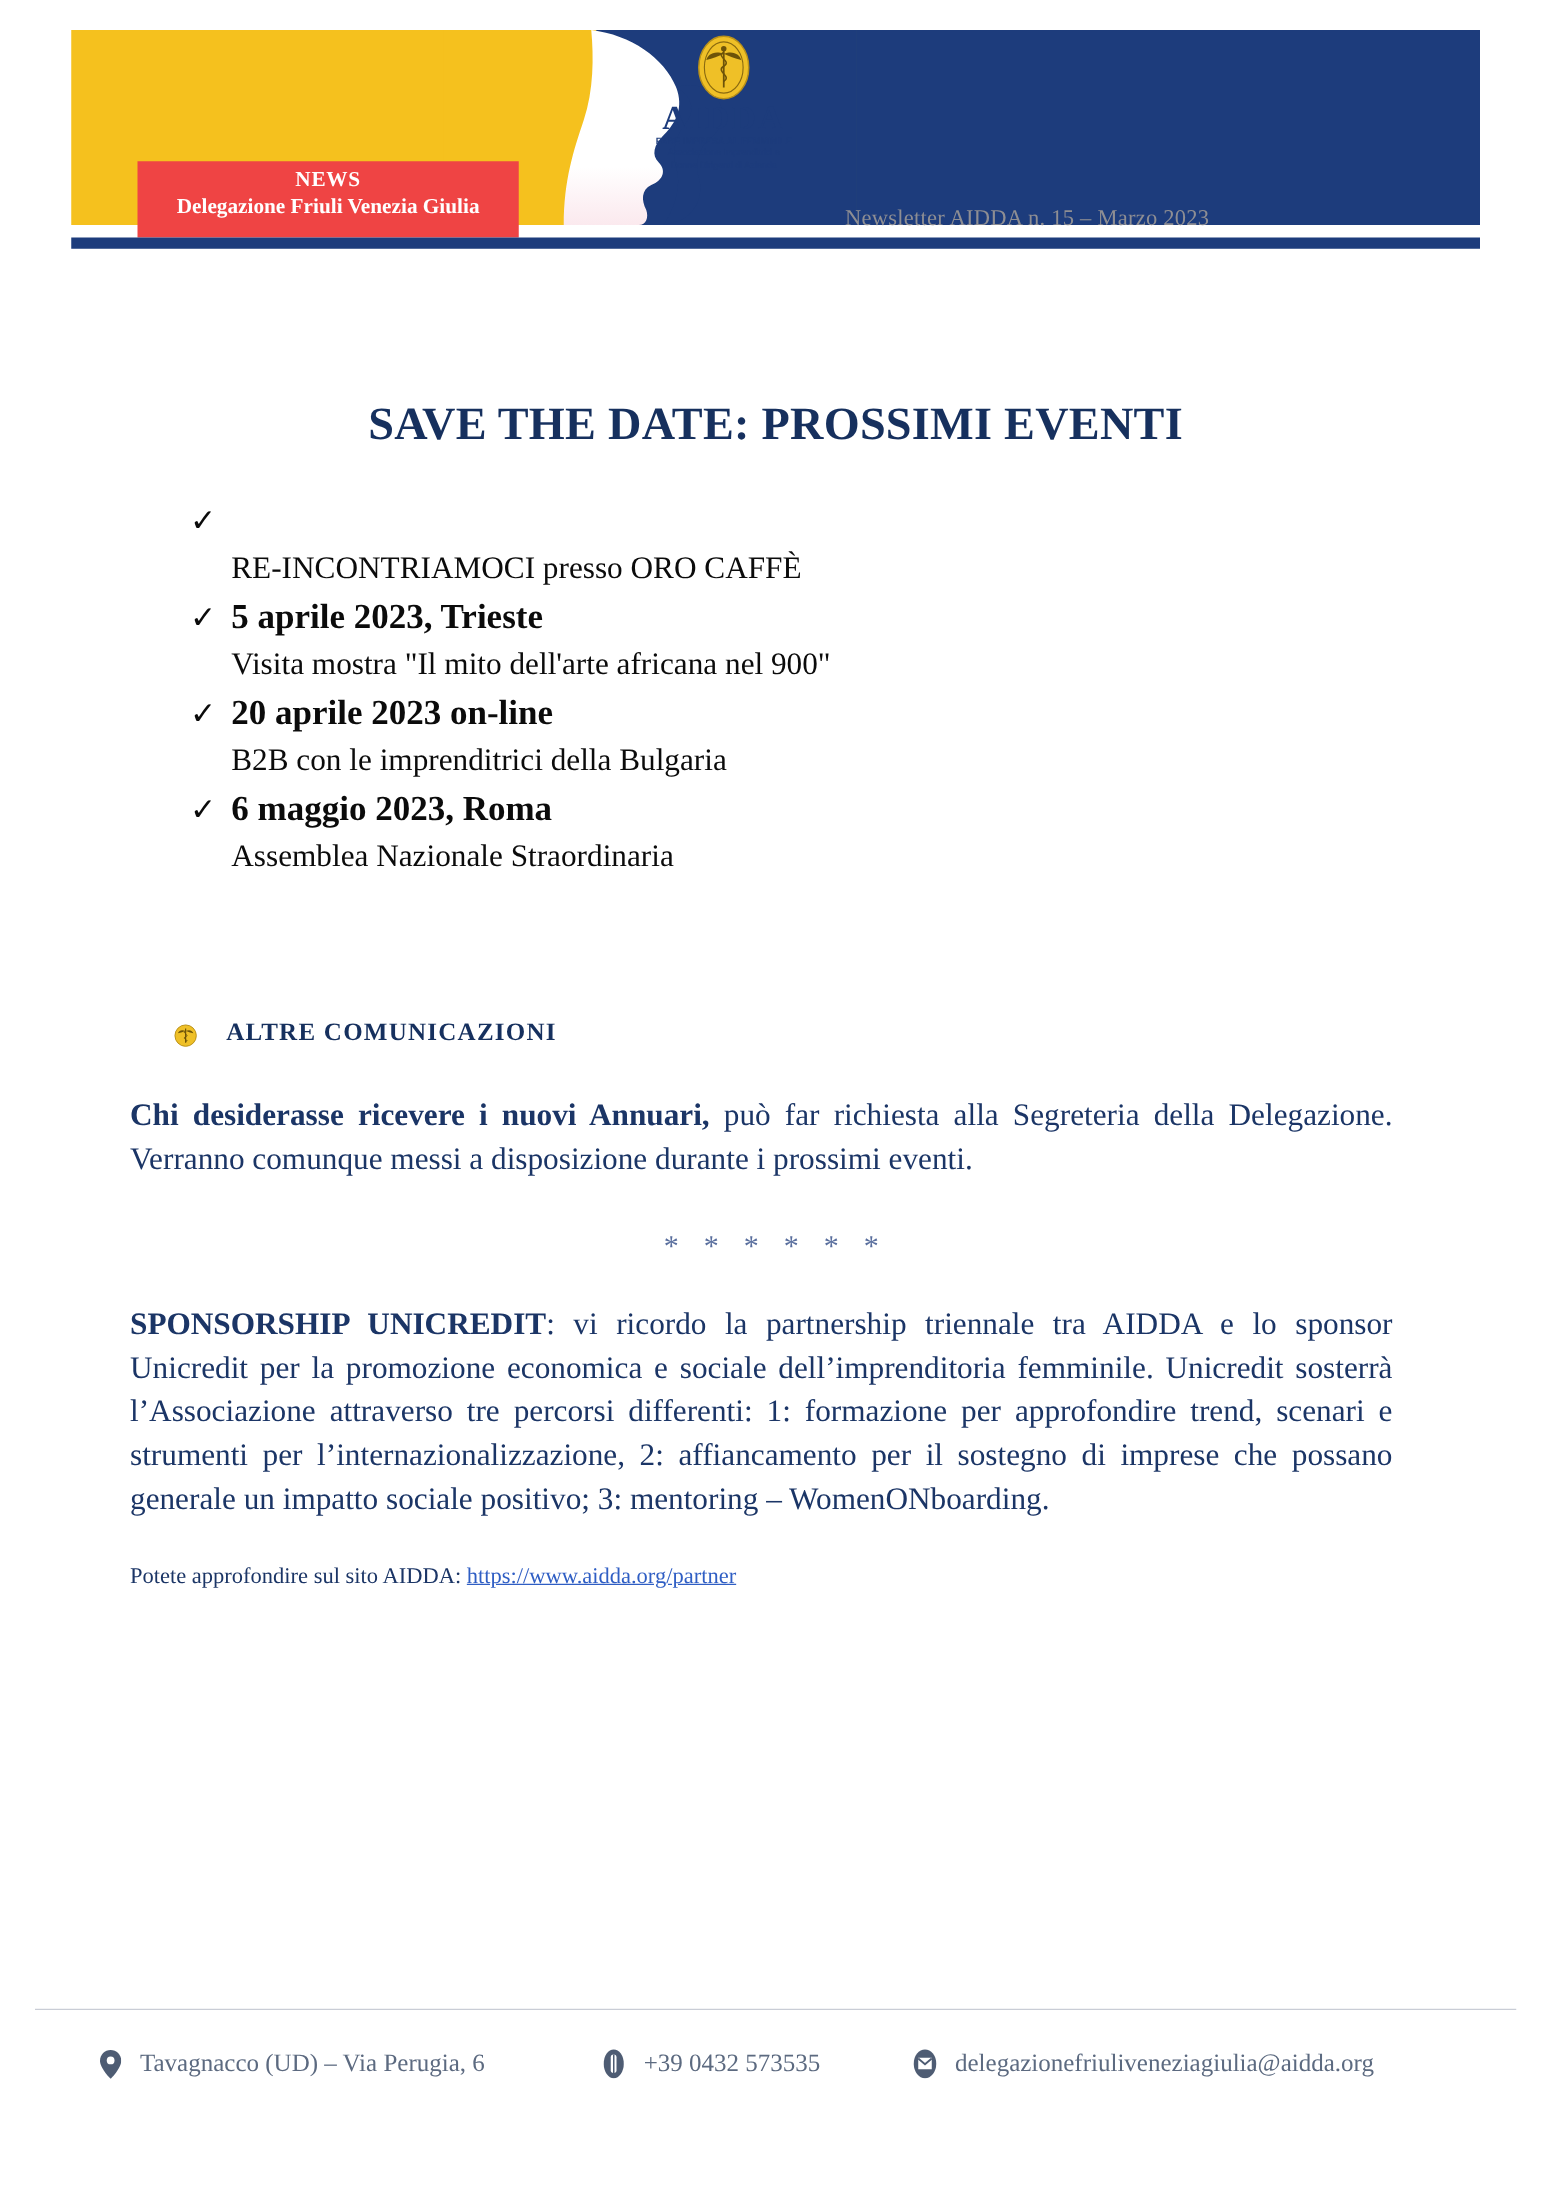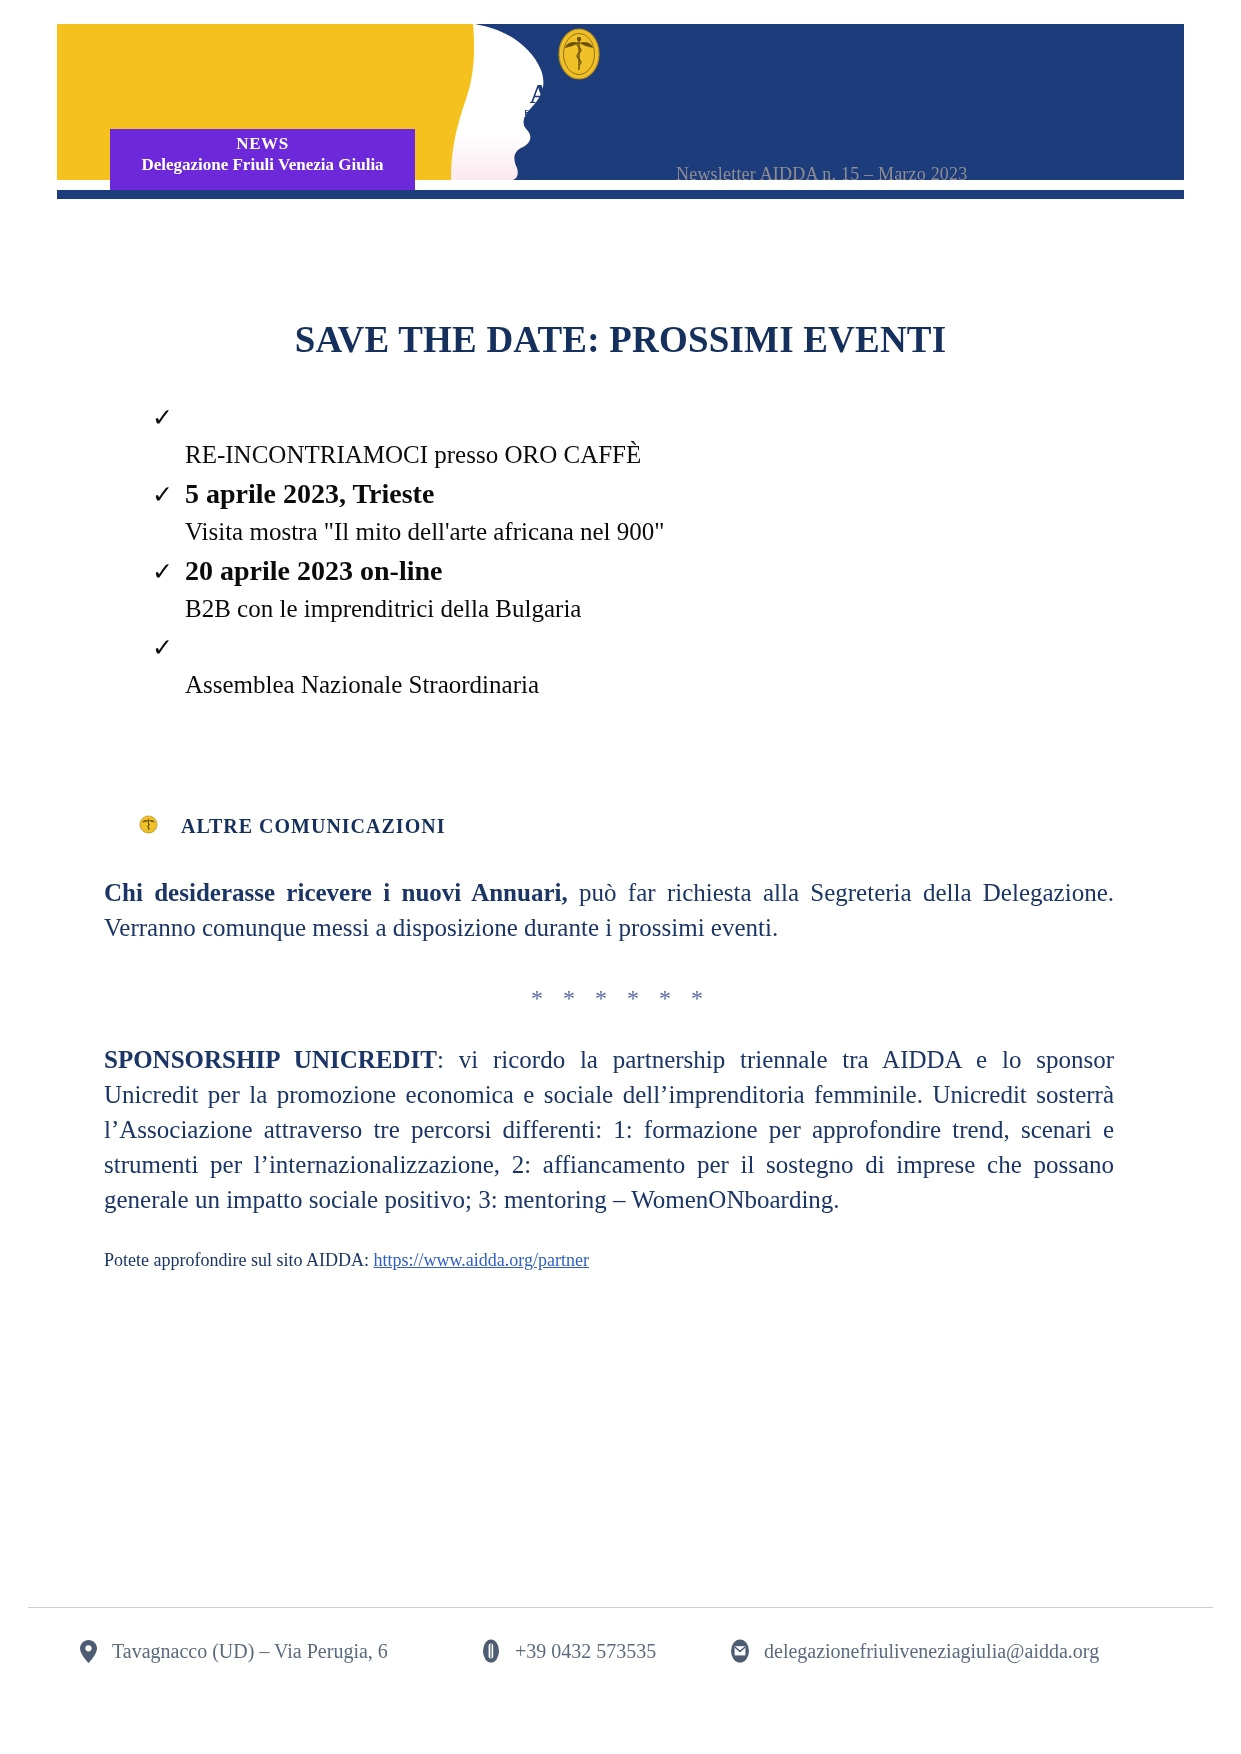--- a/index.html
+++ b/index.html
@@ -51,21 +51,21 @@
     overflow: hidden;
   }
   .face-gap svg { display: block; }
 
   .news-badge {
     position: absolute;
     left: 110px;
     top: 129px;
     width: 305px;
     height: 61px;
-    background: #6d28d9;
+    background: #ef4444;
     color: #ffffff;
     text-align: center;
     box-sizing: border-box;
     padding-top: 4px;
   }
   .news-badge .news-line1 {
     display: block;
     font-size: 17px;
     font-weight: bold;
     letter-spacing: 0.6px;
@@ -174,21 +174,21 @@
     font-size: 25px;
     line-height: 36px;
     white-space: nowrap;
   }
 
   .section-head {
     position: absolute;
     left: 139px;
     top: 815px;
     display: flex;
-    align-items: flex-start;
+    align-items: flex-end;
   }
   .section-bullet {
     width: 19px;
     height: 19px;
     flex: 0 0 19px;
     margin-right: 23px;
   }
   .section-head-label {
     font-size: 20px;
     font-weight: bold;
@@ -351,20 +351,21 @@
     <div class="event-head">
       <span class="event-check">✓</span>
       <span>20 aprile 2023 on-line</span>
     </div>
     <div class="event-desc">B2B con le imprenditrici della Bulgaria</div>
   </div>
 
   <div class="event">
     <div class="event-head">
       <span class="event-check">✓</span>
+      <span>6 maggio 2023, Roma</span>
     </div>
     <div class="event-desc">Assemblea Nazionale Straordinaria</div>
   </div>
 
 </div>
 
 <div class="section-head">
   <svg class="section-bullet" viewBox="0 0 20 20" xmlns="http://www.w3.org/2000/svg">
     <circle cx="10" cy="10" r="9" fill="#EFC027" stroke="#b8901a" stroke-width="0.8"></circle>
     <line x1="10" y1="4" x2="10" y2="16" stroke="#6d5309" stroke-width="1"></line>

